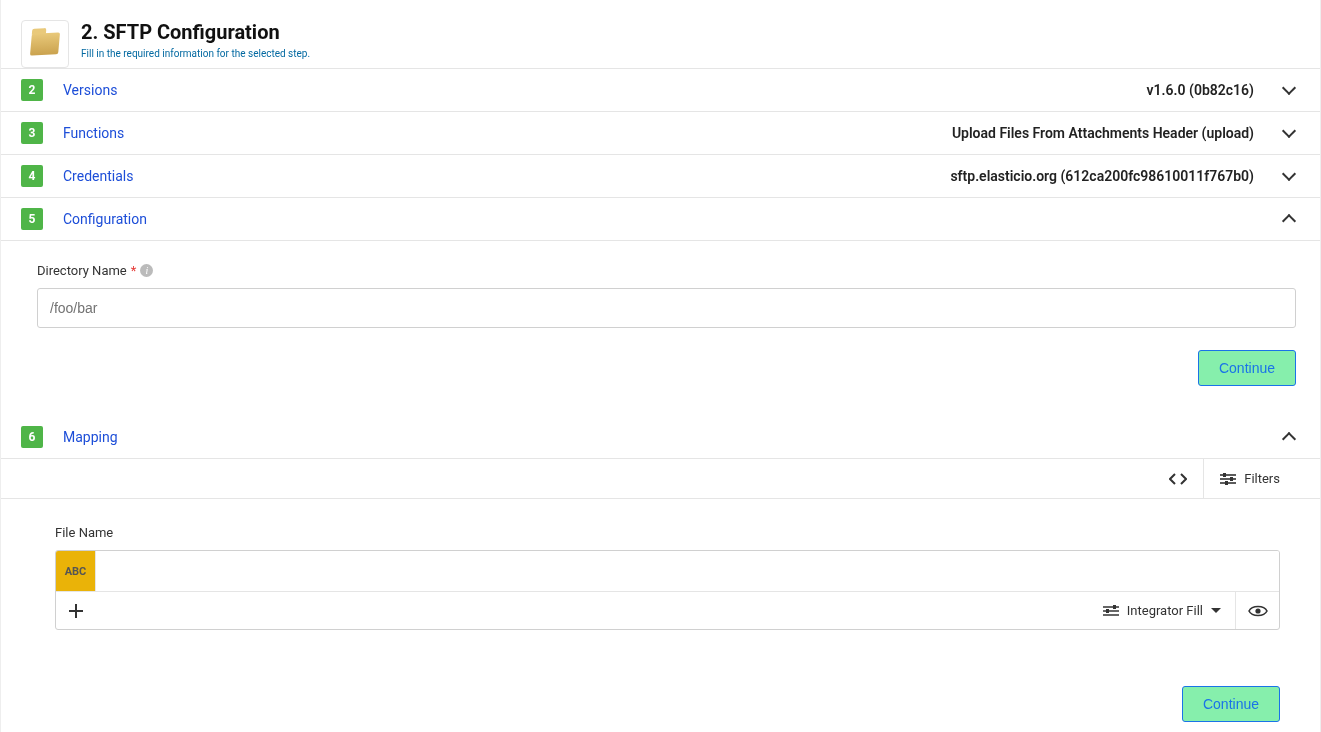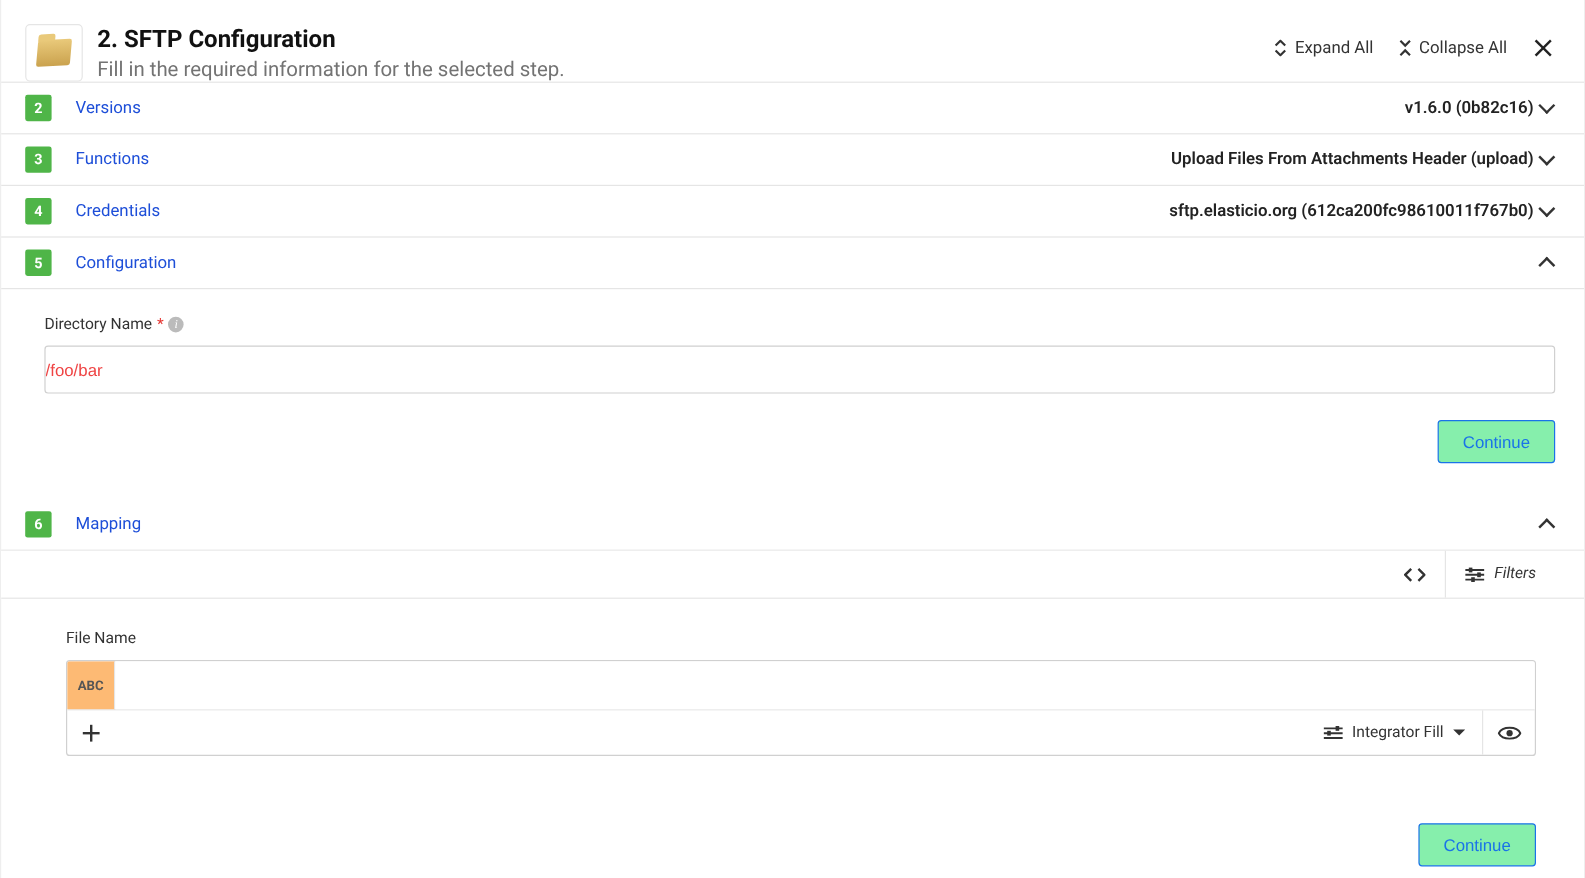--- a/index.html
+++ b/index.html
@@ -48,22 +48,22 @@
     border-radius: 2px 2px 0 0;
   }
   .header .titles { flex: 1; }
   .header h1 {
     margin: 0 0 4px 0;
     font-size: 20px;
     font-weight: 700;
     color: #111;
   }
   .header .subtitle {
-    font-size: 17px;
-    color: #737373;
+    font-size: 10px;
+    color: #0369a1;
   }
   .header .actions {
     display: flex;
     align-items: center;
     gap: 20px;
     padding-top: 10px;
   }
   .expcol {
     display: flex; align-items: center; gap: 6px;
     font-size: 14px; color: #333;
@@ -106,21 +106,21 @@
   .section-label {
     font-size: 14px;
     color: #1d4ed8;
     flex-shrink: 0;
   }
   .spacer { flex: 1; }
   .section-value {
     font-size: 14px;
     font-weight: 600;
     color: #222;
-    margin-right: 4px;
+    margin-right: 28px;
     text-align: right;
   }
   .chev {
     width: 14px; height: 14px;
     position: relative;
     flex-shrink: 0;
   }
   .chev::before {
     content: "";
     position: absolute;
@@ -154,23 +154,23 @@
     display: inline-flex;
     align-items: center; justify-content: center;
     font-family: Georgia, serif;
     font-style: italic;
     cursor: help;
   }
   .text-input {
     width: 100%;
     border: 1px solid #d0d0d0;
     border-radius: 3px;
-    padding: 11px 0;
-    font-size: 14px;
-    color: #ef4444;
+    padding: 11px 12px;
+    font-size: 14px;
+    color: #737373;
     outline: none;
   }
   .btn-row {
     display: flex;
     justify-content: flex-end;
     margin-top: 22px;
   }
   .btn-continue {
     border: 1px solid #1a73e8;
     color: #1a73e8;
@@ -193,41 +193,40 @@
   }
   .map-tool-cell {
     height: 100%;
     display: flex;
     align-items: center;
     gap: 8px;
     padding: 0 16px;
     border-left: 1px solid #e5e5e5;
     font-size: 13px;
     cursor: pointer;
-    font-style: italic;
   }
   .map-tool-cell.first { border-left: none; }
 
   
   .mapping-body {
     padding: 26px 40px 30px 54px;
   }
   .map-input-wrap {
     border: 1px solid #d0d0d0;
     border-radius: 3px;
     overflow: hidden;
   }
   .map-input-row {
     display: flex;
     align-items: stretch;
     height: 40px;
   }
   .abc-chip {
     width: 40px;
-    background: #fdba74;
+    background: #eab308;
     border-right: 1px solid #e5e5e5;
     display: flex; align-items: center; justify-content: center;
     font-size: 11px;
     font-weight: 700;
     color: #555;
   }
   .map-input-row input {
     flex: 1;
     border: none;
     outline: none;
@@ -282,37 +281,20 @@
 
 <div class="page">
 
   <div class="header">
     <div class="icon-box">
       <div class="folder-glyph"></div>
     </div>
     <div class="titles">
       <h1>2. SFTP Configuration</h1>
       <div class="subtitle">Fill in the required information for the selected step.</div>
-    </div>
-    <div class="actions">
-      <div class="expcol">
-        <svg width="12" height="14" viewBox="0 0 12 14">
-          <path d="M2 5 L6 1 L10 5" stroke="#333" stroke-width="1.8" fill="none"></path>
-          <path d="M2 9 L6 13 L10 9" stroke="#333" stroke-width="1.8" fill="none"></path>
-        </svg>
-        <span>Expand All</span>
-      </div>
-      <div class="expcol">
-        <svg width="12" height="14" viewBox="0 0 12 14">
-          <path d="M2 1 L6 5 L10 1" stroke="#333" stroke-width="1.8" fill="none"></path>
-          <path d="M2 13 L6 9 L10 13" stroke="#333" stroke-width="1.8" fill="none"></path>
-        </svg>
-        <span>Collapse All</span>
-      </div>
-      <div class="close-x"></div>
     </div>
   </div>
 
   <div class="section-row">
     <div class="num-badge">2</div>
     <div class="section-label">Versions</div>
     <div class="spacer"></div>
     <div class="section-value">v1.6.0 (0b82c16)</div>
     <div class="chev down"></div>
   </div>

